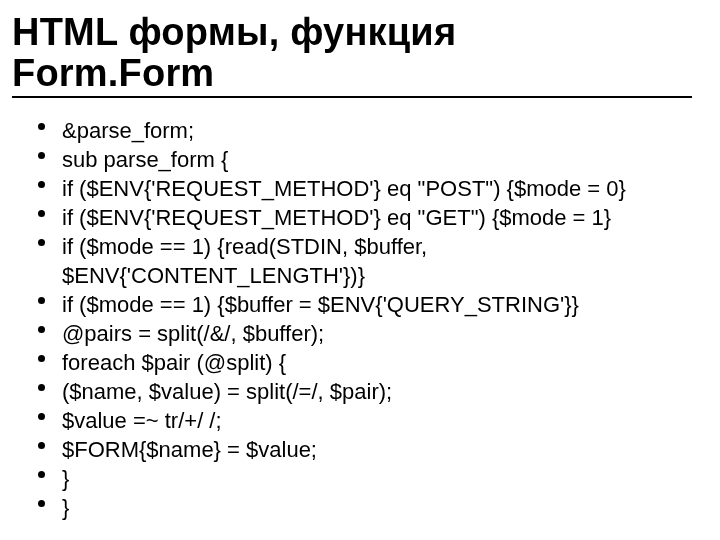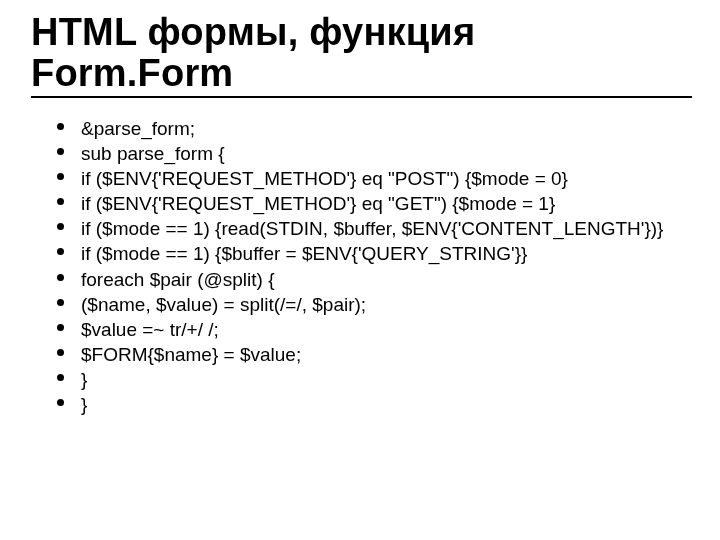--- a/index.html
+++ b/index.html
@@ -9,21 +9,21 @@
     height: 540px;
     background: #ffffff;
     font-family: Arial, Helvetica, sans-serif;
     color: #000000;
     overflow: hidden;
   }
   .slide {
     box-sizing: border-box;
     width: 720px;
     height: 540px;
-    padding: 12px 28px 20px 31px;
+    padding: 12px 28px 20px 12px;
   }
   .title {
     font-size: 38px;
     font-weight: bold;
     line-height: 1.08;
     margin: 0 0 2px 0;
     letter-spacing: 0.2px;
   }
   .rule {
     border: none;
@@ -31,21 +31,21 @@
     margin: 0 0 18px 0;
     width: 100%;
   }
   ul.code {
     list-style: none;
     margin: 0;
     padding: 0 0 0 26px;
   }
   ul.code li {
     position: relative;
-    font-size: 19px;
+    font-size: 22px;
     line-height: 1.32;
     padding-left: 24px;
     font-family: Arial, Helvetica, sans-serif;
   }
   ul.code li::before {
     content: "";
     position: absolute;
     left: 0;
     top: 7px;
     width: 7px;
@@ -63,20 +63,21 @@
     <span>Form.Form</span>
   </h1>
   <hr class="rule">
   <ul class="code">
     <li><span>&amp;parse_form;</span></li>
     <li><span>sub parse_form {</span></li>
     <li><span>if ($ENV{'REQUEST_METHOD'} eq "POST") {$mode = 0}</span></li>
     <li><span>if ($ENV{'REQUEST_METHOD'} eq "GET") {$mode = 1}</span></li>
     <li><span>if ($mode == 1) {read(STDIN, $buffer, $ENV{'CONTENT_LENGTH'})}</span></li>
     <li><span>if ($mode == 1) {$buffer = $ENV{'QUERY_STRING'}}</span></li>
+    <li><span>@pairs = split(/&amp;/, $buffer);</span></li>
     <li><span>foreach $pair (@split) {</span></li>
     <li><span>($name, $value) = split(/=/, $pair);</span></li>
     <li><span>$value =~ tr/+/ /;</span></li>
     <li><span>$FORM{$name} = $value;</span></li>
     <li><span>}</span></li>
     <li><span>}</span></li>
   </ul>
 </div>
 
 </body></html>

